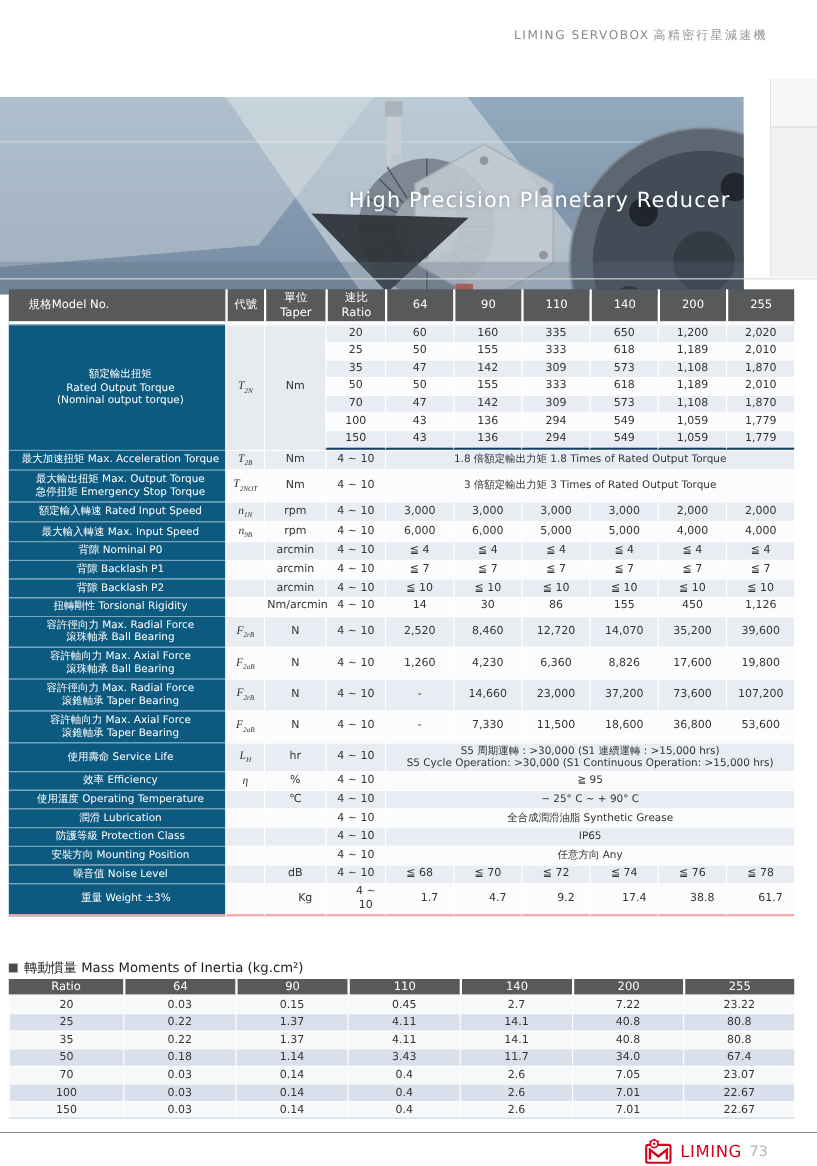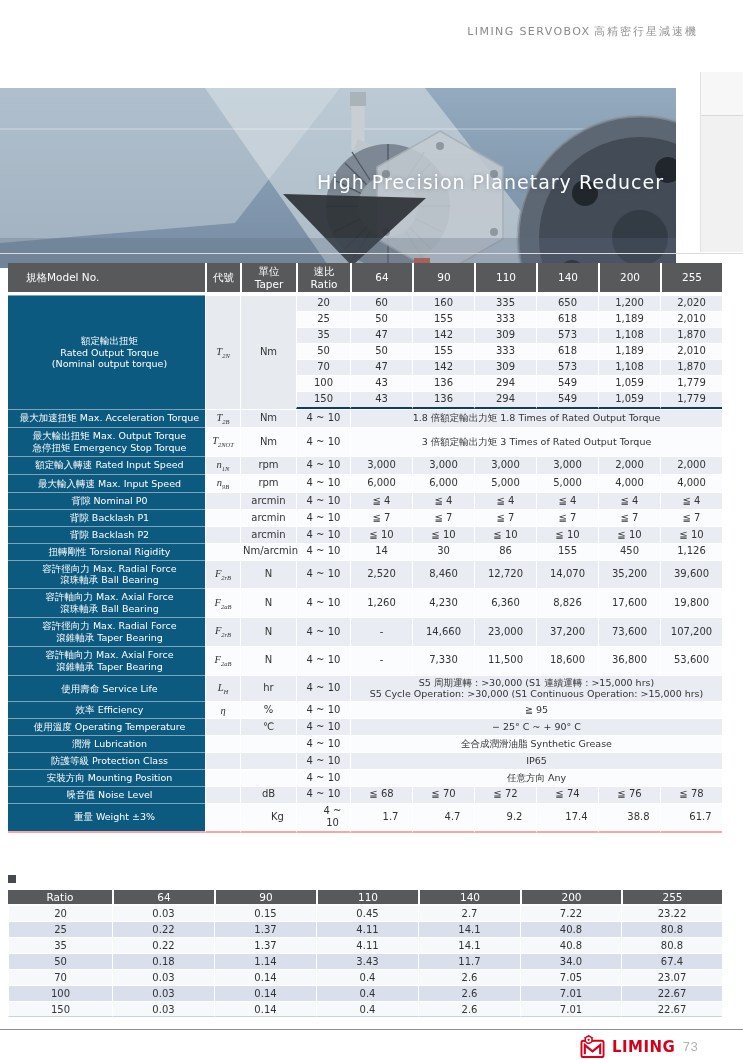--- a/index.html
+++ b/index.html
@@ -69,22 +69,22 @@
   table.inertia th:first-child { border-left:none; }
   table.inertia td { font-size:10px; color:#333; text-align:center; height:16px;
     padding:1px 2px; border-left:1px solid #fff; border-top:1px solid #fff; }
   table.inertia tr.plain td { background:#f7f8fa; }
   table.inertia tr.shaded td { background:#d9e0eb; }
   table.inertia tr:last-child td { border-bottom:1px solid #c9d2de; }
 
   
   .footer-line { position:absolute; left:0; top:1029px; width:743px; border-top:1px solid #8f8f8f; }
   .footer { position:absolute; top:1035px; right:45px; display:flex; align-items:center; gap:7px; }
-  .logo-text { color:#d6001c; font-weight:bold; font-size:15px; letter-spacing:.5px; }
-  .pageno { color:#b3b3b3; font-size:13px;font-family:Liberation Mono, monospace; }
+  .logo-text { color:#d6001c; font-weight:normal; font-size:15px; letter-spacing:.5px; }
+  .pageno { color:#b3b3b3; font-size:13px; }
 </style>
 </head>
 <body>
 
 <div class="top-brand">
   <span class="en">LIMING SERVOBOX</span>
   <span class="zh">高精密行星減速機</span>
 </div>
 
 <div class="hero">
@@ -516,21 +516,21 @@
         <td>4.7</td>
         <td>9.2</td>
         <td>17.4</td>
         <td>38.8</td>
         <td>61.7</td>
       </tr>
     </tbody>
 </table>
 
 <div class="inertia-title">
-  <span class="sq"></span>
+  <span class="sq"></span><span>轉動慣量 Mass Moments of Inertia (kg.cm²)</span>
 </div>
 <table class="inertia">
   <colgroup>
     <col style="width:104px">
       <col style="width:102px">
       <col style="width:102px">
       <col style="width:102px">
     <col style="width:102px">
       <col style="width:101px">
       <col style="width:101px">

